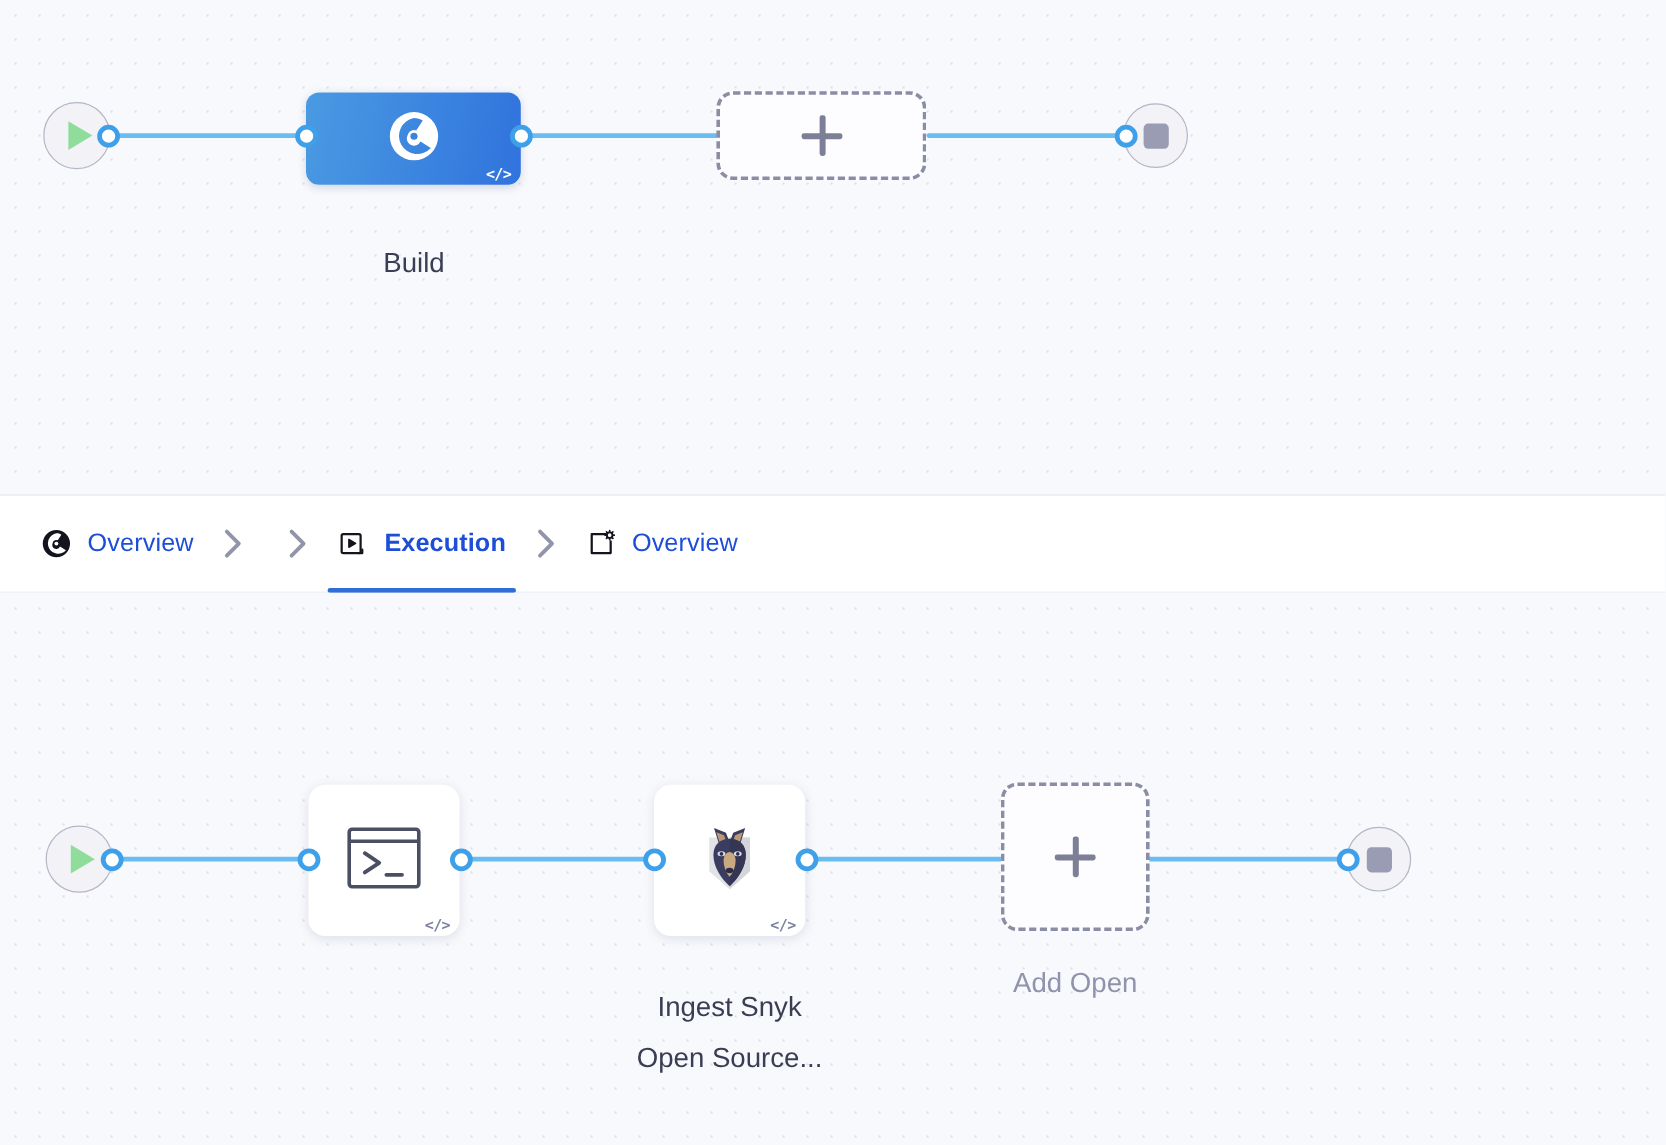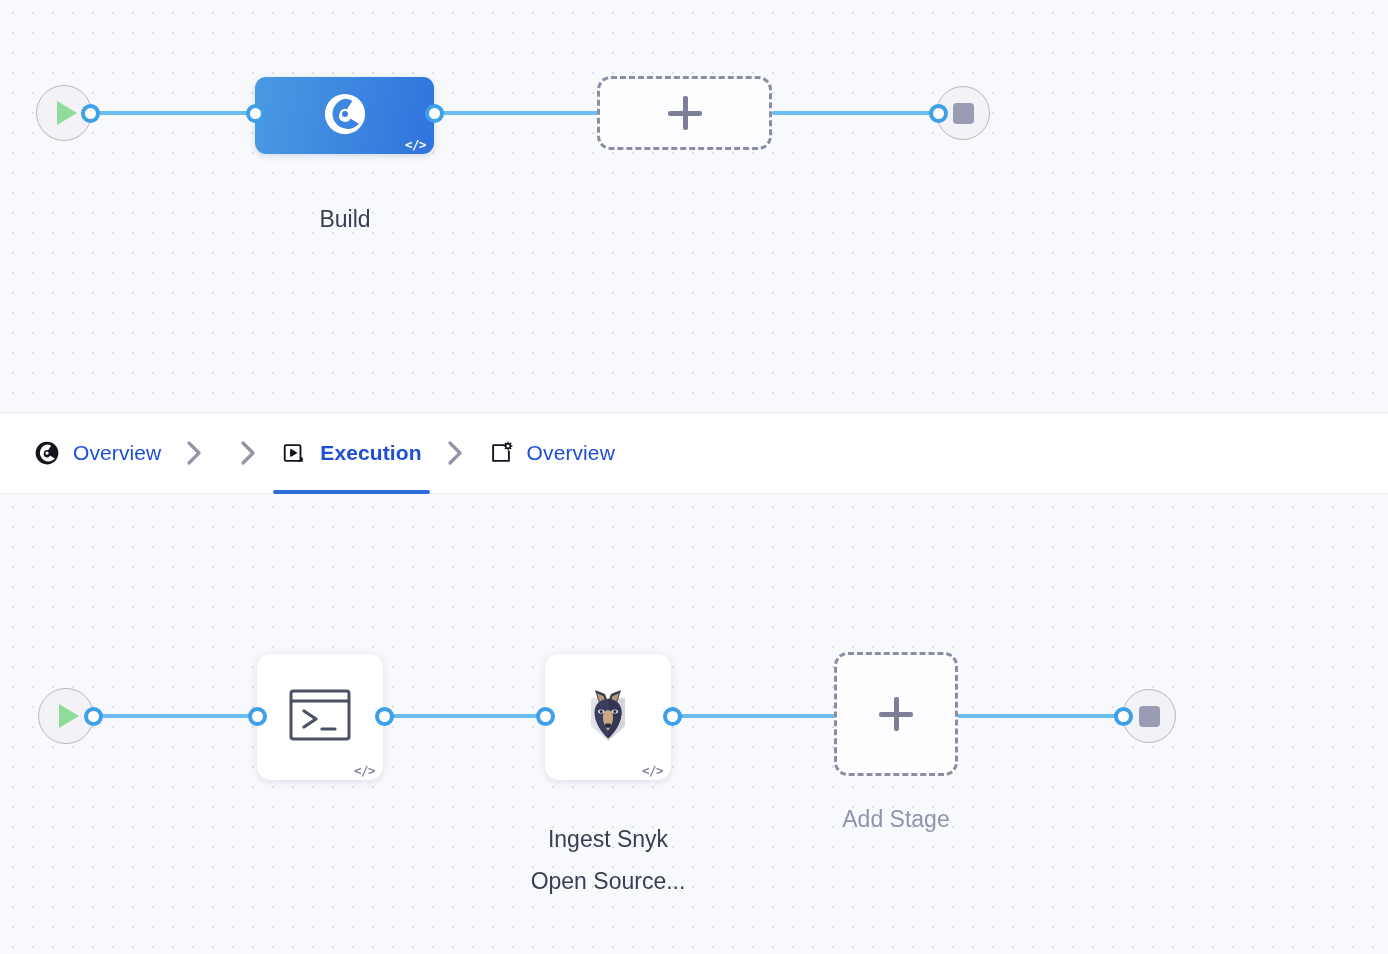--- a/index.html
+++ b/index.html
@@ -273,21 +273,21 @@
       <span class="codebadge dark">&lt;/&gt;</span>
     </div>
     <div class="port" style="left:536px; top:213px;"></div>
     <div class="port" style="left:663px; top:213px;"></div>
     <div class="nodelabel" style="left:488px; top:308px; width:240px;margin-top:17px;">Ingest Snyk
 Open Source...</div>
 
     <div class="add-node" style="left:834px; top:654px; top:158px; width:124px; height:124px;">
       <span class="plus"></span>
     </div>
-    <div class="nodelabel muted" style="left:776px; top:305px; width:240px;">Add Stage</div>
+    <div class="nodelabel muted" style="left:776px; top:305px; width:240px;">Add Open</div>
 
     <div class="port" style="left:1114px; top:213px;"></div>
     <div class="term" style="left:1122px; top:195px; width:54px; height:54px;">
       <div class="stop-sq" style="width:21px;height:21px;"></div>
     </div>
   </div>
 
 </div>
 
 </body></html>

